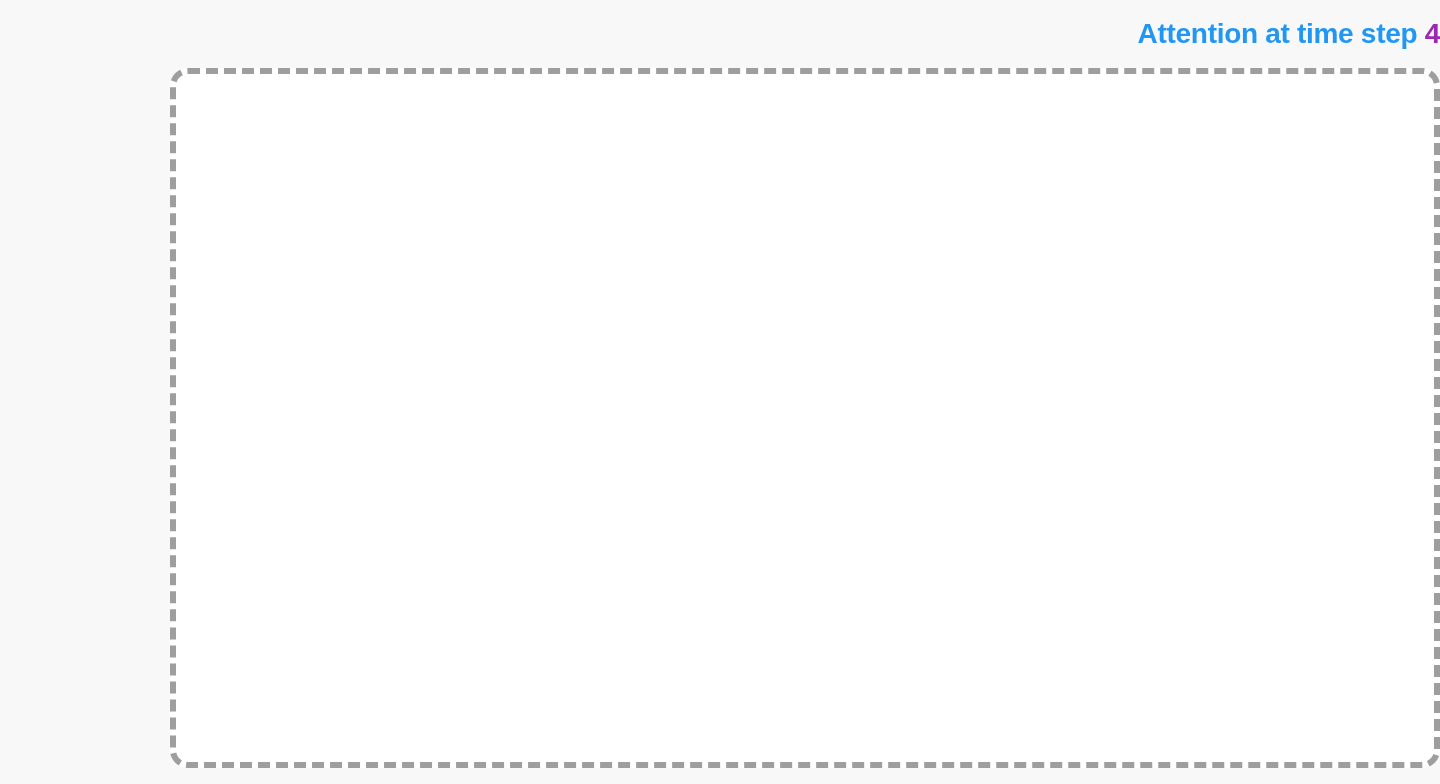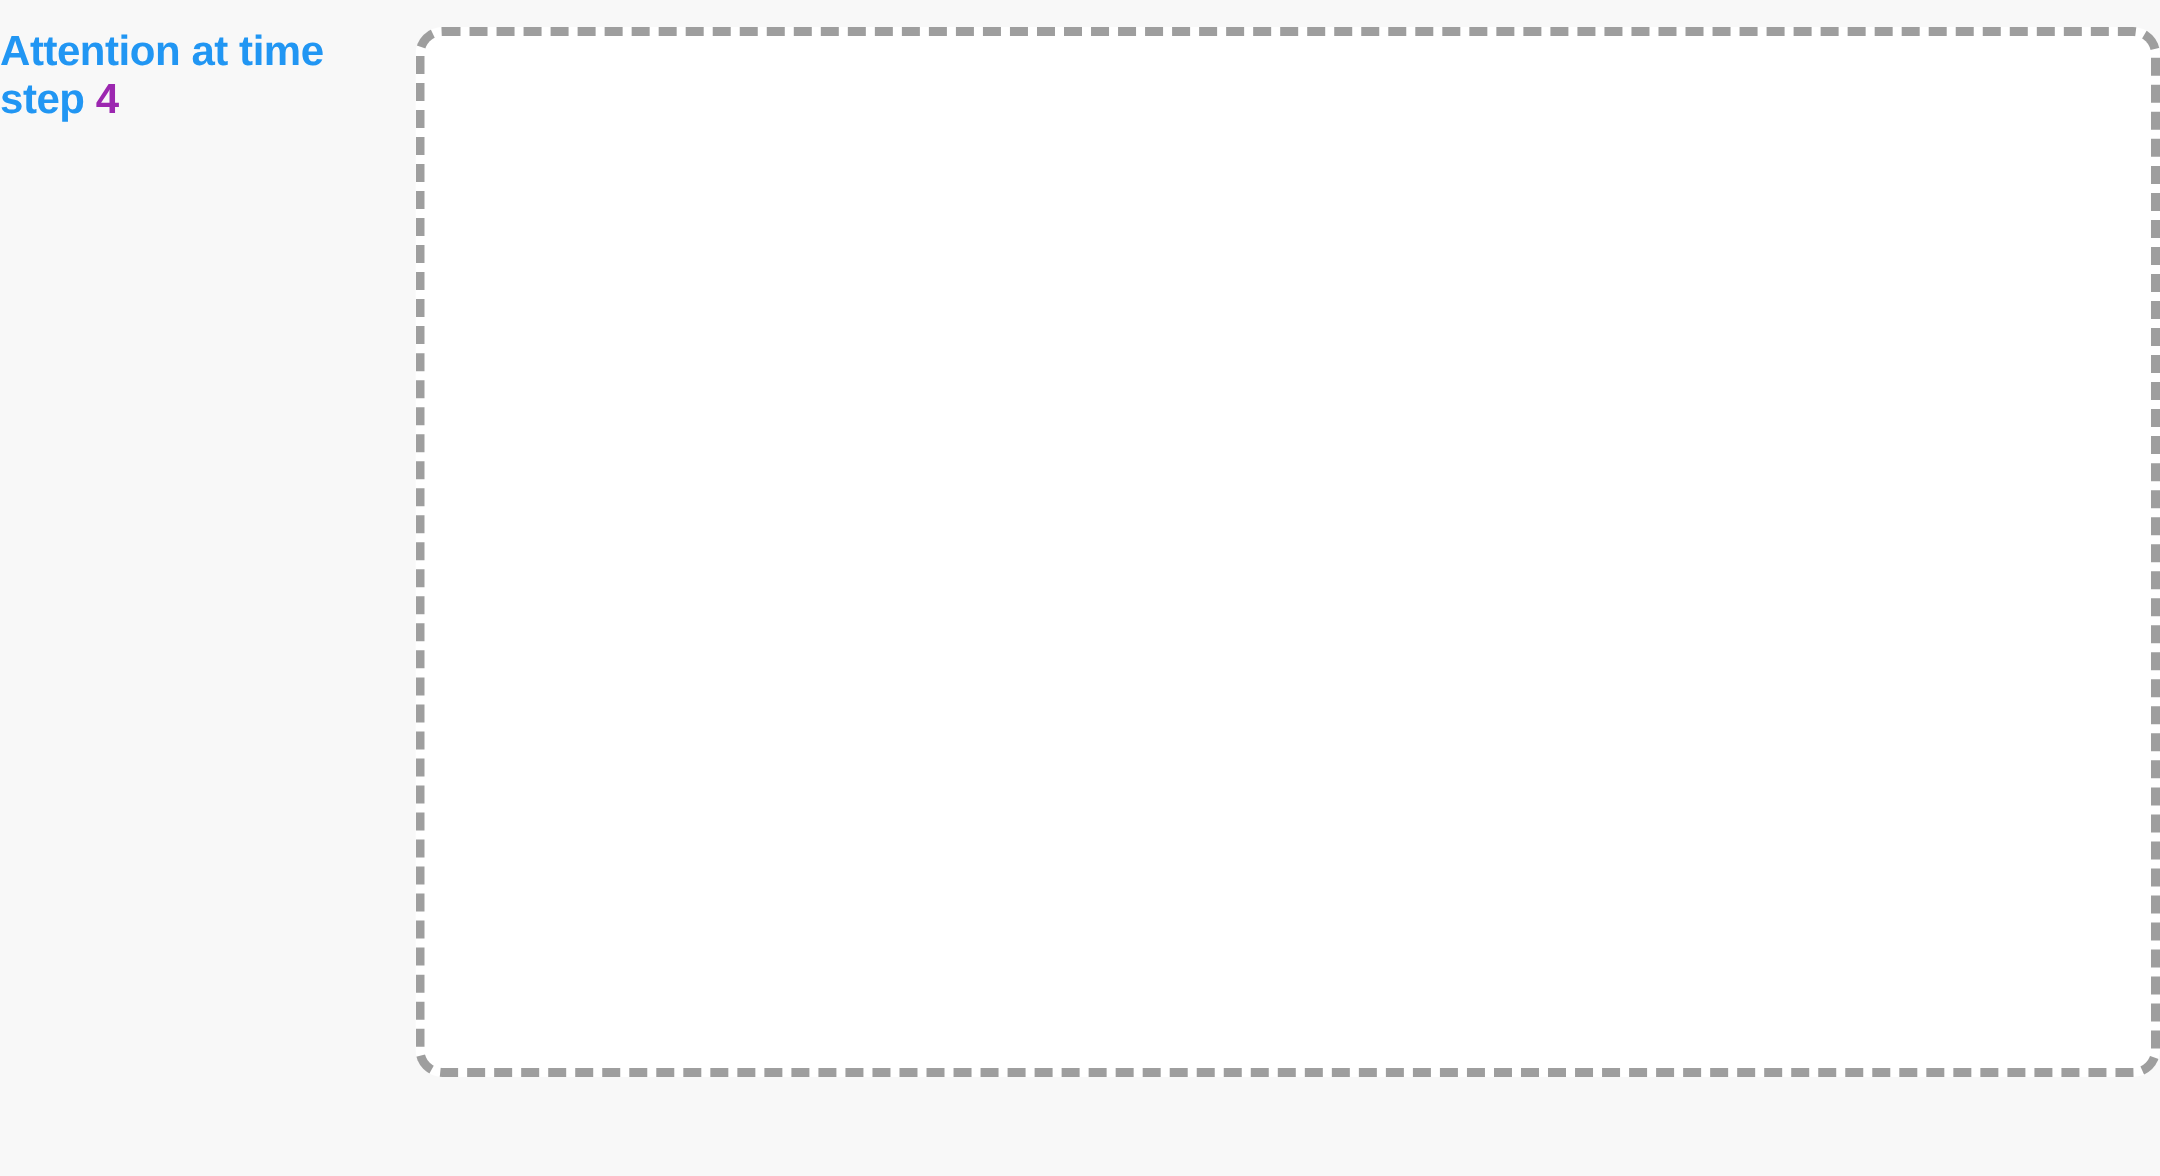--- a/index.html
+++ b/index.html
@@ -13,21 +13,22 @@
       height: 784px;
       background: #f8f8f8;
       font-family: -apple-system, BlinkMacSystemFont, "Segoe UI", Helvetica, Arial, sans-serif;
       overflow: hidden;
     }
     
     .container {
       width: 100%;
       height: 100%;
       display: flex;
-      align-items: flex-start;
+      flex-direction: column;
+      align-items: flex-end;
       padding-top: 18px;
     }
     
     .title {
       font-size: 28px;
       font-weight: 700;
       letter-spacing: -0.3px;
       margin-bottom: 18px;
     }
     

